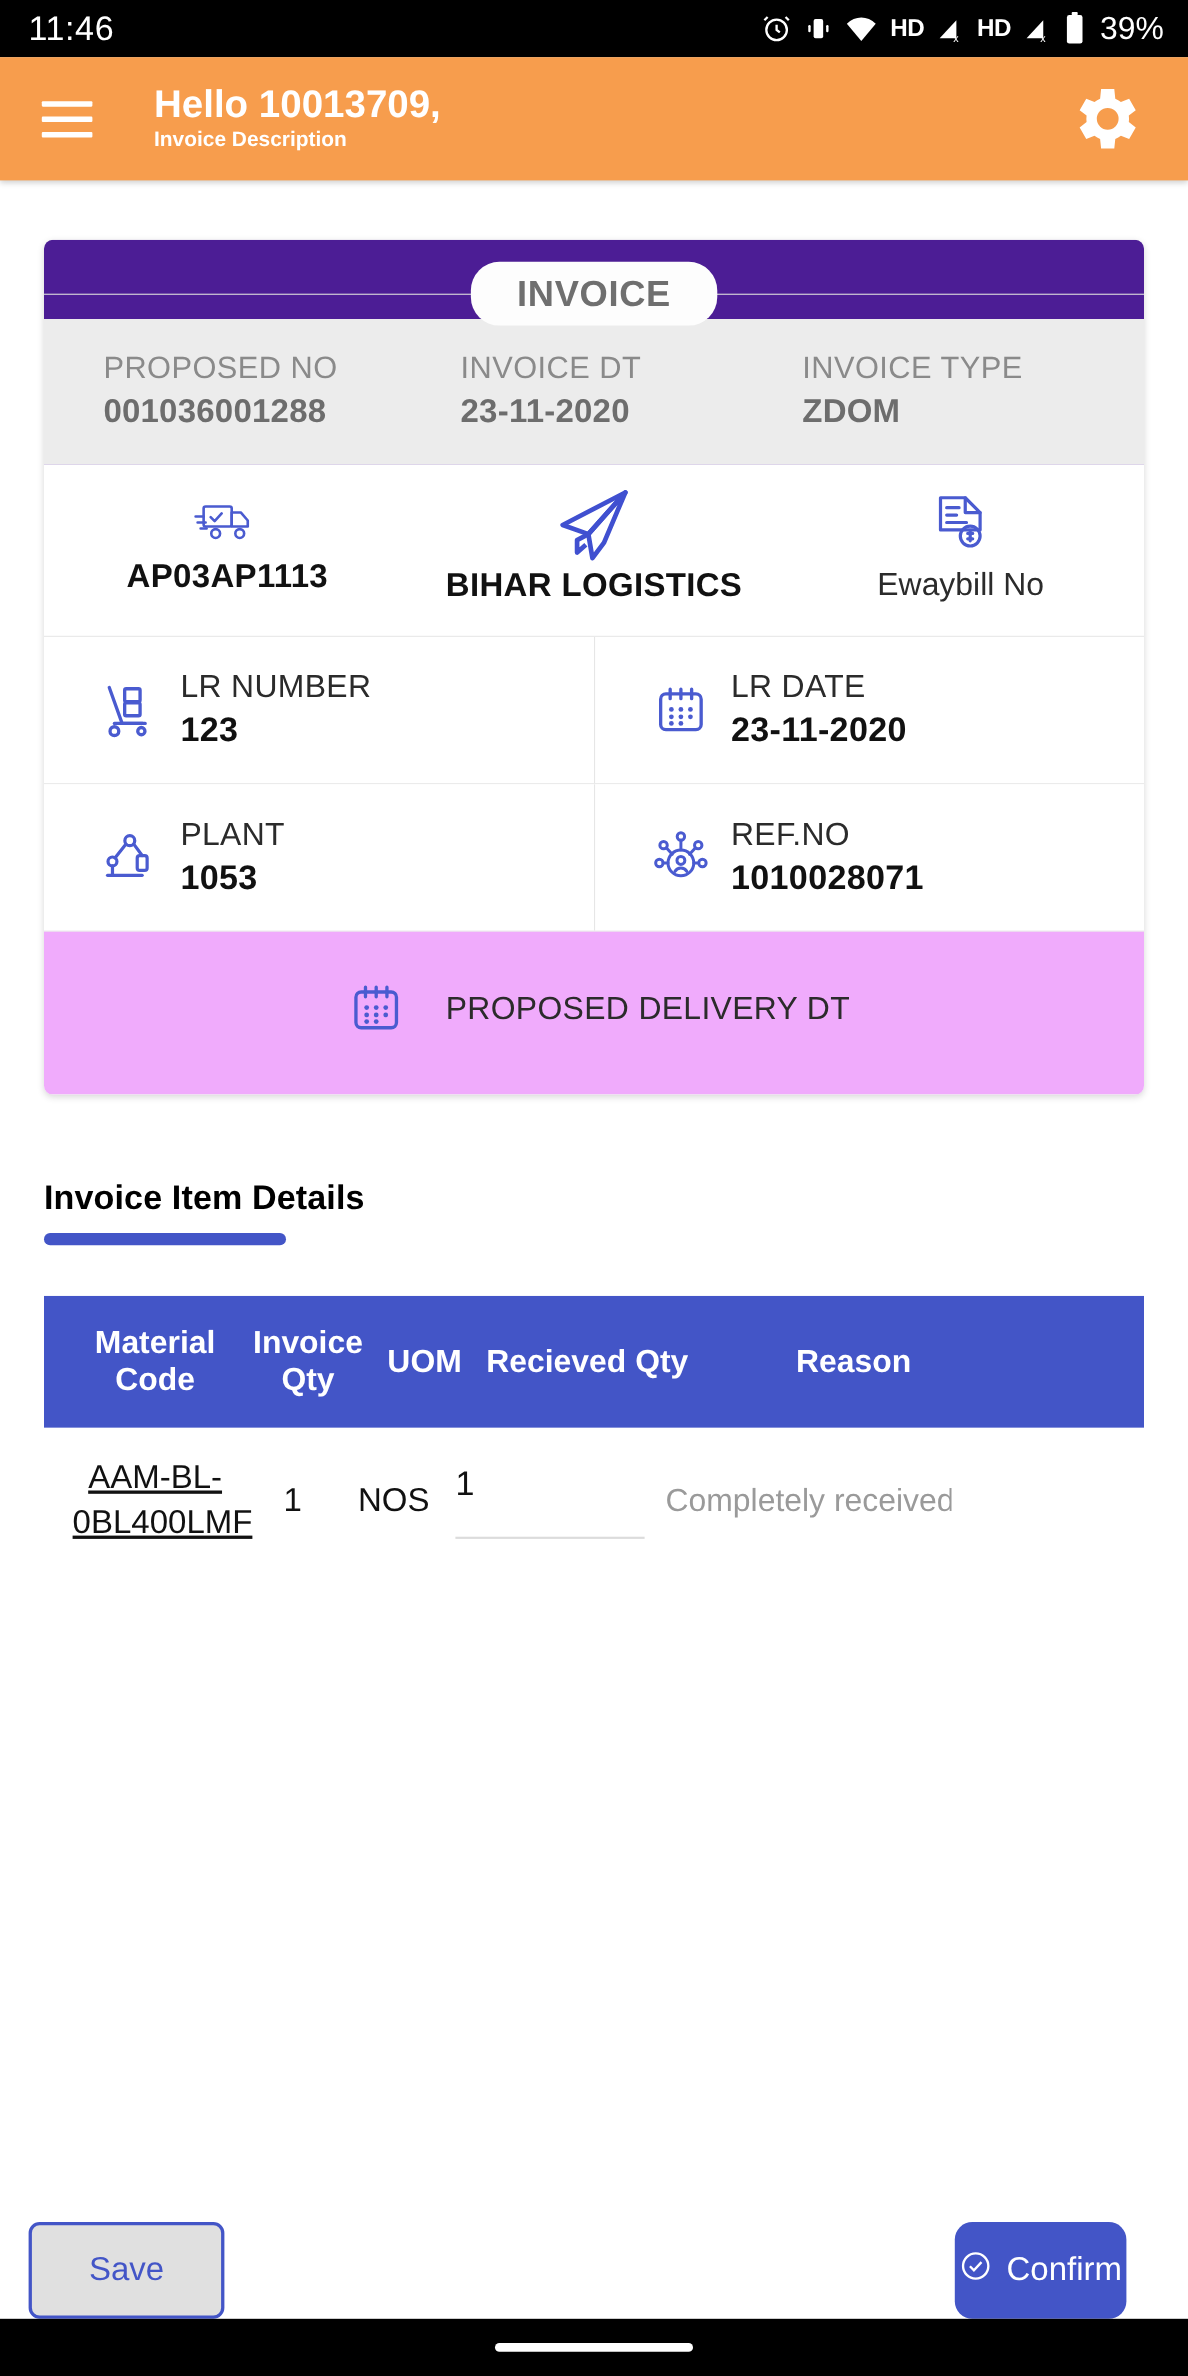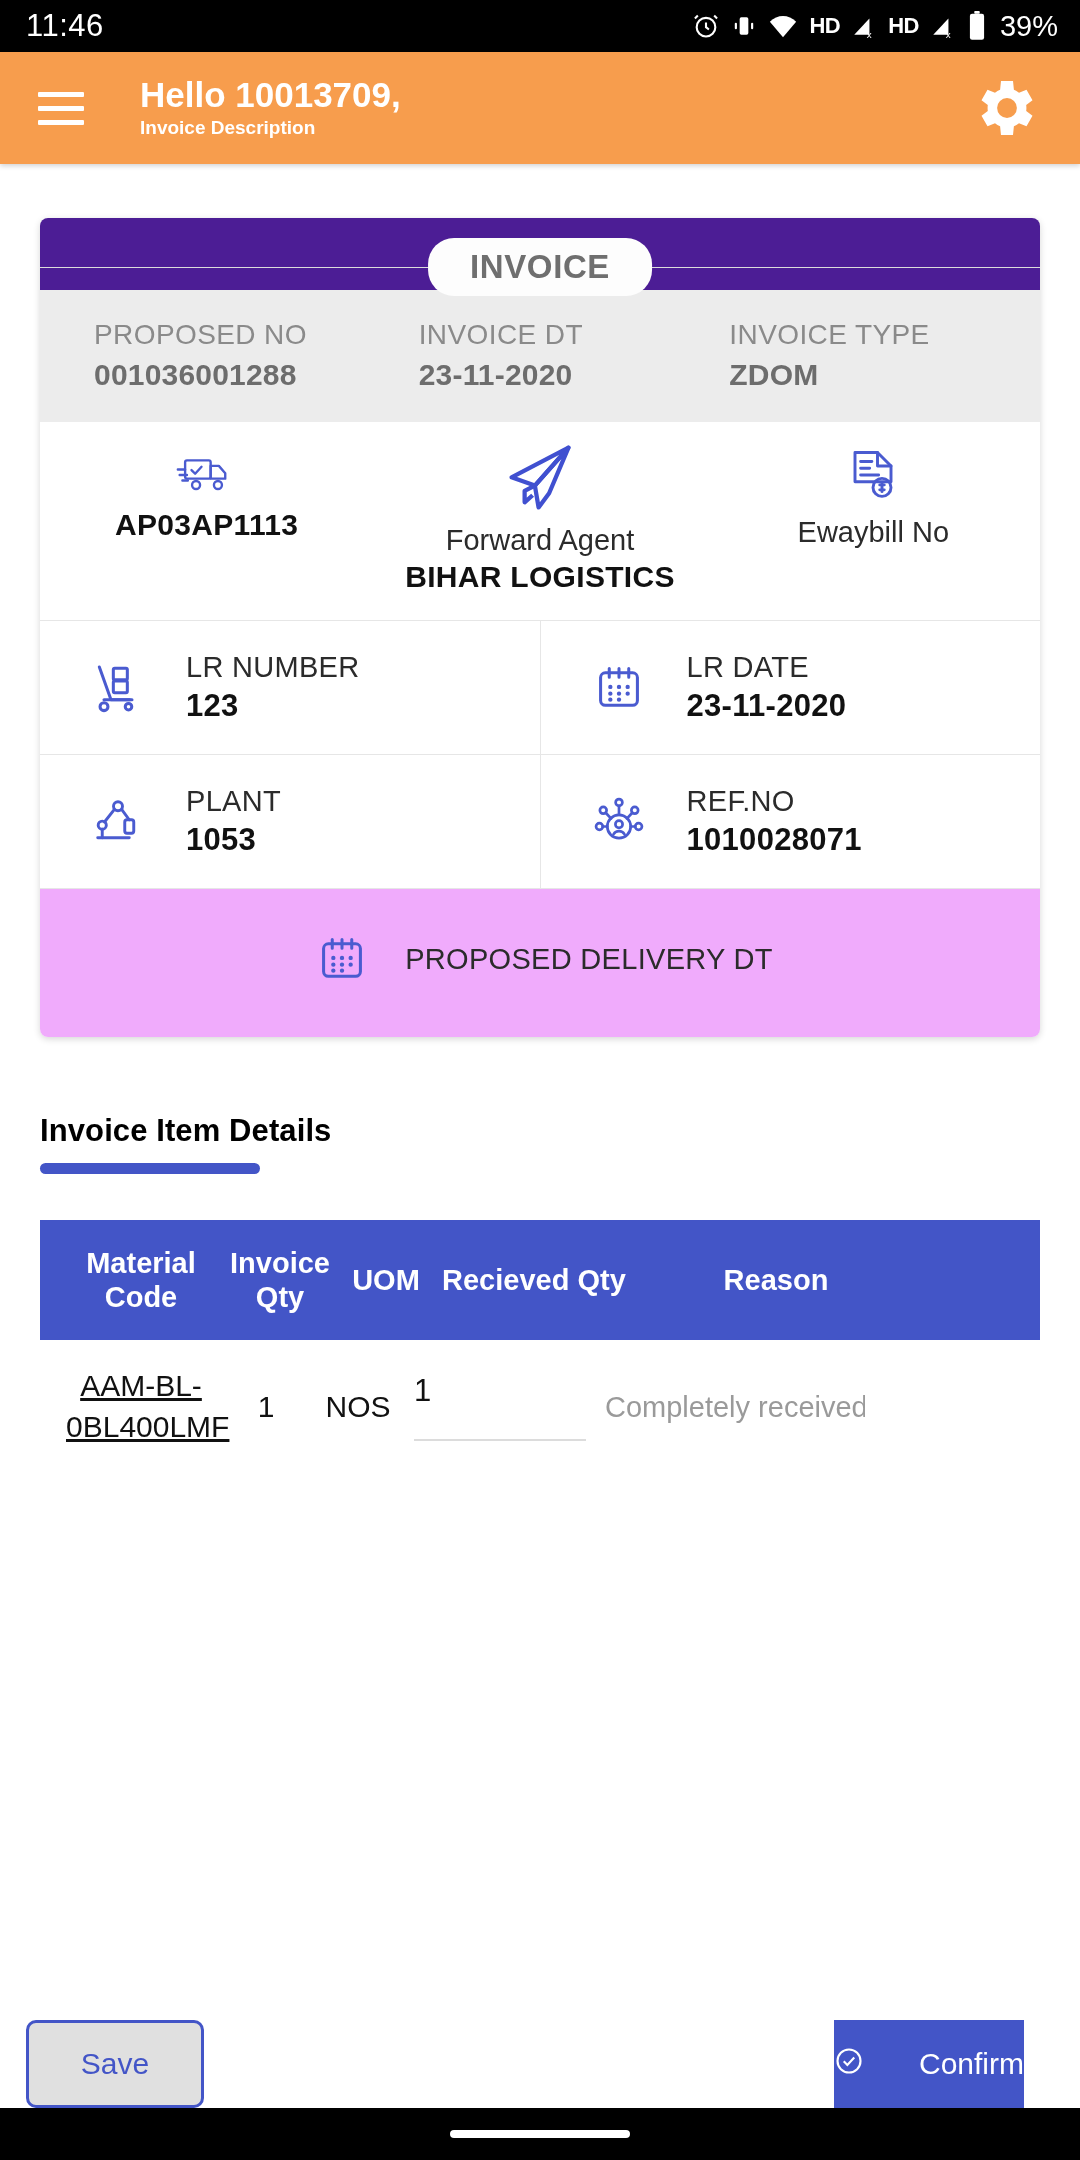--- a/index.html
+++ b/index.html
@@ -81,21 +81,21 @@
   .r3value { font-size: 30px; color: #111; font-weight: 700; margin-top: 2px; letter-spacing: .3px; }
   .plane-cell .r3icon { height: 70px; }
 
   .row2 { display: flex; background: #fff; border-bottom: 1px solid #e6e6e6; }
   .r2cell {
     flex: 1; display: flex; align-items: center;
     padding: 30px 10px 30px 34px; min-height: 130px;
   }
   .r2cell + .r2cell { border-left: 1px solid #e6e6e6; }
   .r2icon { width: 88px; flex: 0 0 88px; display: flex; align-items: center; justify-content: center; }
-  .r2text { margin-left: 24px; }
+  .r2text { margin-left: 2px; }
   .r2label { font-size: 29px; color: #2b2b2b; letter-spacing: .3px; }
   .r2value { font-size: 31px; color: #111; font-weight: 700; margin-top: 4px; letter-spacing: .3px; }
 
   .rowfull {
     display: flex; align-items: center; justify-content: center;
     background: #f0abfc; padding: 44px 10px 52px 10px;
   }
   .rowfull .r2icon { width: 70px; flex: 0 0 70px; }
   .rowfull .r2label { margin-left: 28px; font-size: 29px; }
 
@@ -143,23 +143,23 @@
     padding: 0 26px;
   }
   .btn-save {
     width: 178px; height: 88px;
     background: #e0e0e0; border: 3px solid #4355c7; border-radius: 10px;
     color: #4355c7; font-size: 30px;
     display: flex; align-items: center; justify-content: center;
     cursor: pointer;
   }
   .btn-confirm {
-    width: 190px; height: 88px; margin-right: 30px;
-    background: #4355c7; border-radius: 0; color: #fff; font-size: 30px;
-    display: flex; align-items: center; justify-content: space-between; gap: 13px;
+    width: 156px; height: 88px; margin-right: 30px;
+    background: #4355c7; border-radius: 16px; color: #fff; font-size: 30px;
+    display: flex; align-items: center; justify-content: center; gap: 13px;
     cursor: pointer;
   }
 
   
   .navbar {
     position: absolute; left: 0; right: 0; bottom: 0;
     height: 52px; background: #000;
     display: flex; align-items: center; justify-content: center;
   }
   .nav-pill { width: 180px; height: 8px; background: #fff; border-radius: 4px; }
@@ -274,21 +274,20 @@
           <div class="r3value">AP03AP1113</div>
         </div>
         <div class="r3cell plane-cell">
           <div class="r3icon">
             <svg width="80" height="74" viewBox="0 0 26 26" fill="none" stroke="#4050d0" stroke-width="1.5" stroke-linejoin="round">
               <path d="M23 2 L3 12.4 L11.2 15.3 Z"></path>
               <path d="M23 2 L11.2 15.3 L12.5 23 L16.2 18 Z"></path>
               <path d="M11.2 15.3 L7.6 17.2 L7.6 21.2 L10.4 18.7"></path>
             </svg>
           </div>
-          <div class="r3label">Forward Agent</div>
           <div class="r3value">BIHAR LOGISTICS</div>
         </div>
         <div class="r3cell">
           <div class="r3icon">
             <svg width="54" height="54" viewBox="0 0 24 24" fill="none" stroke="#4a5bd0" stroke-width="1.3" stroke-linecap="round" stroke-linejoin="round">
               <path d="M4 2h10l6 6v7H4z"></path>
                 <path d="M14 2v6h6"></path>
               <path d="M6.5 6h5M6.5 9h4M6.5 12h8"></path>
               <circle cx="16" cy="17.5" r="4"></circle>
                 <path d="M16 15.6v3.8M15 16.4h2M15 18.6h2"></path>

